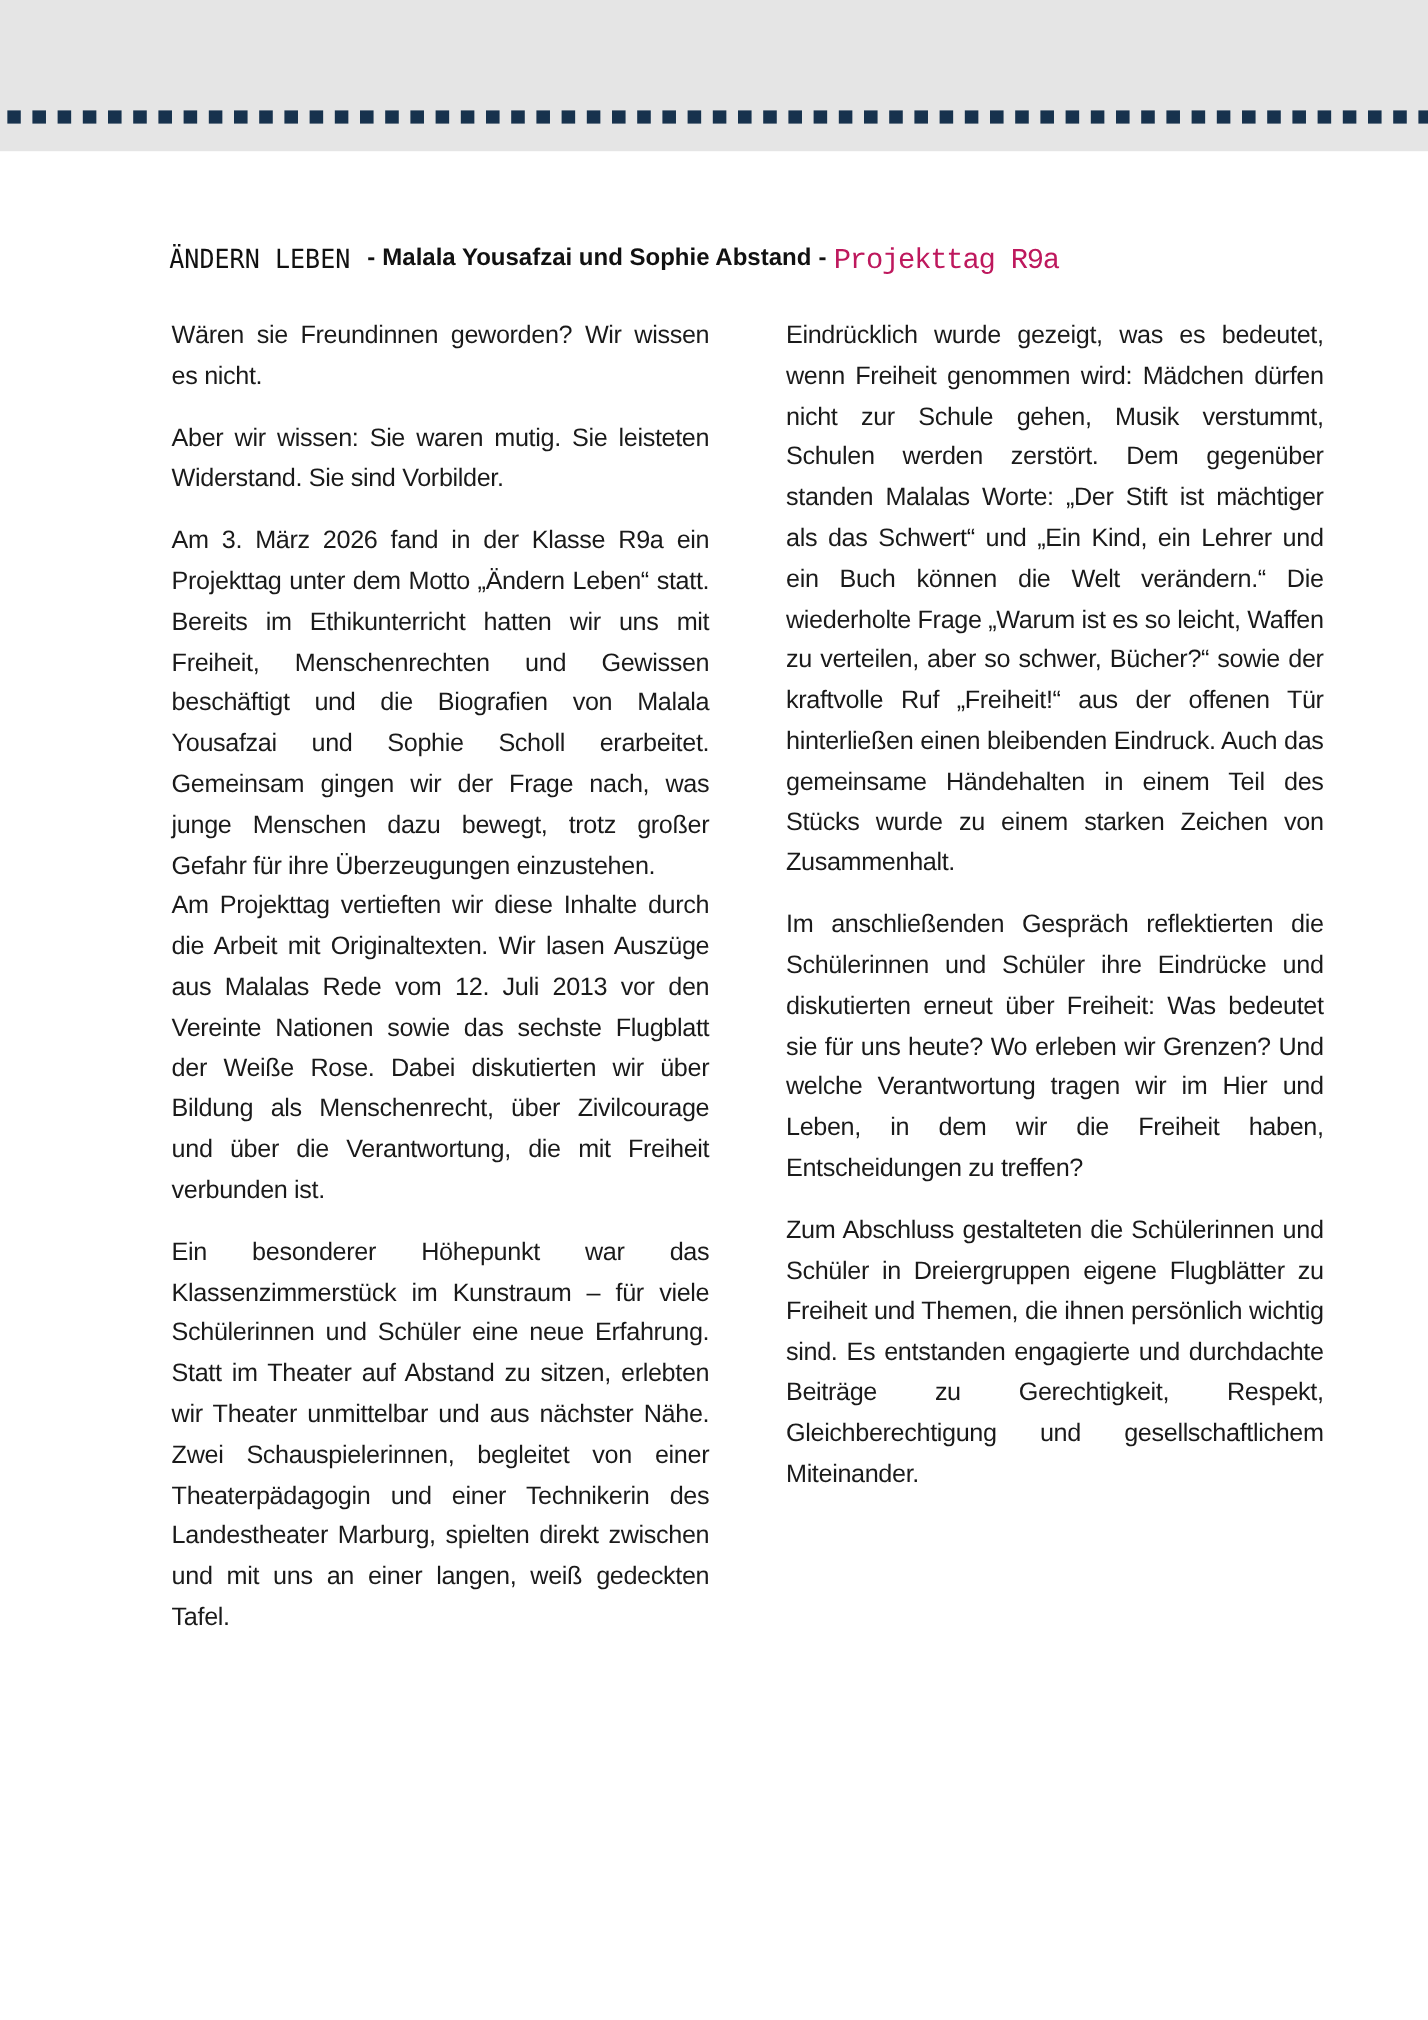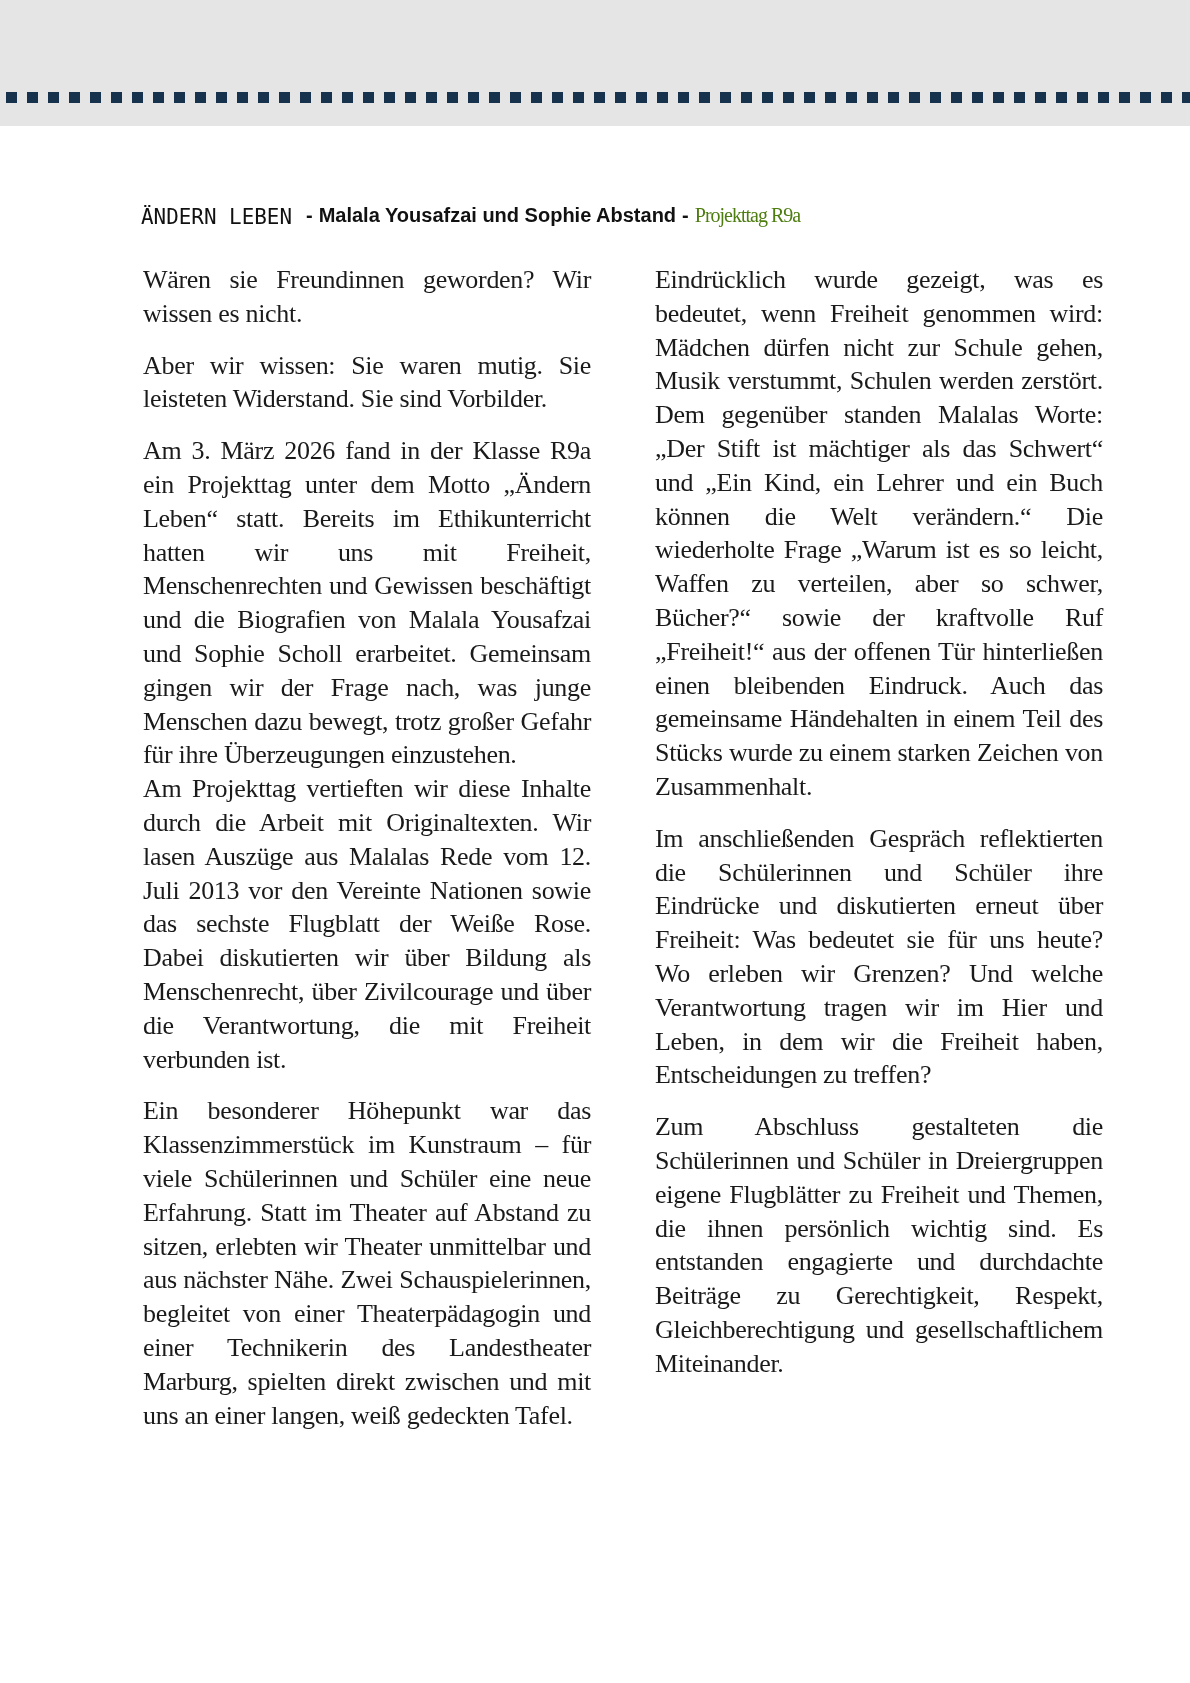--- a/index.html
+++ b/index.html
@@ -23,30 +23,30 @@
     font-family: "DejaVu Sans Mono", monospace; font-size: 22px; letter-spacing: 0px; color: #111;
     transform: scaleX(0.95); transform-origin: left;
   }
   .title-main {
     font-family: "Liberation Sans", sans-serif; font-weight: bold; font-size: 20px; color: #111;
   }
   .title-sep {
     font-family: "Liberation Sans", sans-serif; font-weight: bold; font-size: 20px; color: #111; margin: 0 6px;
   }
   .title-tag {
-    font-family: Liberation Serif, serif; font-size: 20px; color: #4d7c0f; letter-spacing: -1px;
+    font-family: Liberation Mono, monospace; font-size: 24px; color: #be185d; letter-spacing: -1px;
   }
   .column {
     position: absolute; top: 263px; width: 448px;
   }
   .col-left { left: 143px; }
   .col-right { left: 655px; }
   .para {
     margin: 0 0 18px 0;
-    font-family: Liberation Serif, serif; font-size: 26px; line-height: 33.8px;
+    font-family: Liberation Sans, sans-serif; font-size: 21px; line-height: 33.8px;
     text-align: justify; letter-spacing: -0.3px; word-spacing: 0px; color: #1a1a1a;
     hyphens: none;
   }
   .para.tight { margin-bottom: 0; }
 </style>
 </head>
 <body>
 
 <div class="top-band">
   <div class="dot-row"></div>

